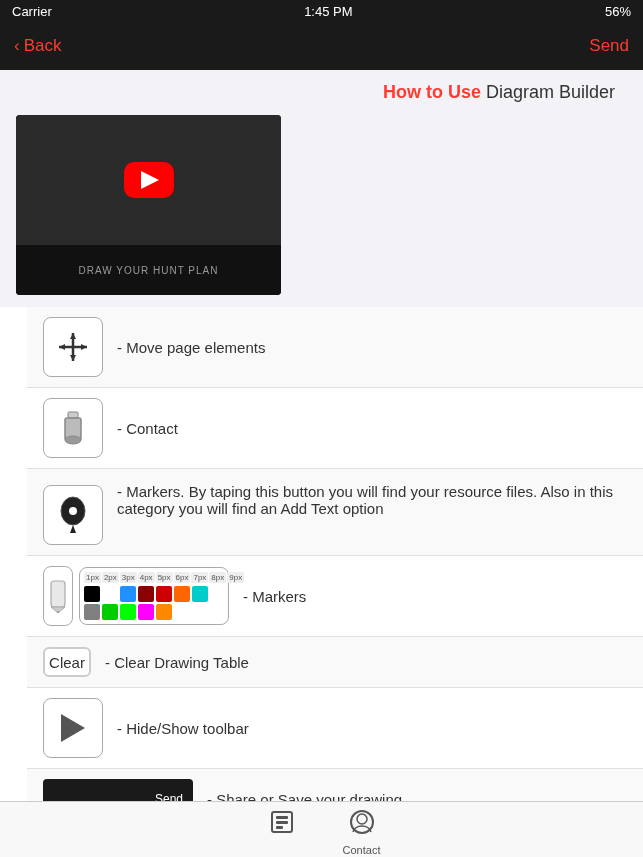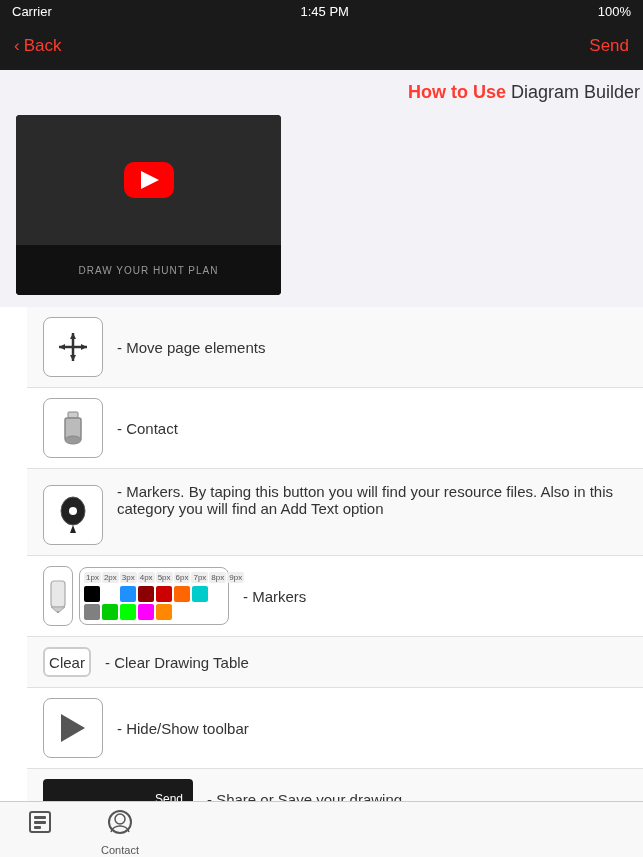--- a/index.html
+++ b/index.html
@@ -43,21 +43,21 @@
     }
     .nav-send {
       color: #ff3b30;
       font-size: 17px;
       cursor: pointer;
     }
 
     
     .page-title {
       text-align: right;
-      padding: 12px 3px 8px;
+      padding: 12px 28px 8px;
       font-size: 18px;
       font-weight: normal;
       color: #333;
     }
     .page-title span.red { color: #ff3b30; font-weight: bold; }
 
     
     .video-container {
       margin: 4px 16px 12px;
       background: #000000;
@@ -249,21 +249,21 @@
 
     
     .tab-bar {
       position: fixed;
       bottom: 0;
       left: 0;
       width: 643px;
       background: #f8f8f8;
       border-top: 1px solid #ccc;
       display: flex;
-      justify-content: flex-start;
+      justify-content: center;
       padding: 6px 0 4px;
       height: 56px;
     }
     .tab-item {
       display: flex;
       flex-direction: column;
       align-items: center;
       gap: 2px;
       cursor: pointer;
       width: 80px;
@@ -275,21 +275,21 @@
       padding-bottom: 60px;
     }
   </style>
 </head>
 <body>
 
 <div class="status-bar">
   <span>Carrier</span>
   <span>1:45 PM</span>
   <div class="status-right">
-    <span>100%</span>
+    <span>56%</span>
   </div>
 </div>
 
 <div class="nav-bar">
   <div class="nav-back">
     <span>‹</span>
     <span>Back</span>
   </div>
   <div class="nav-send">
     <span>Send</span>

